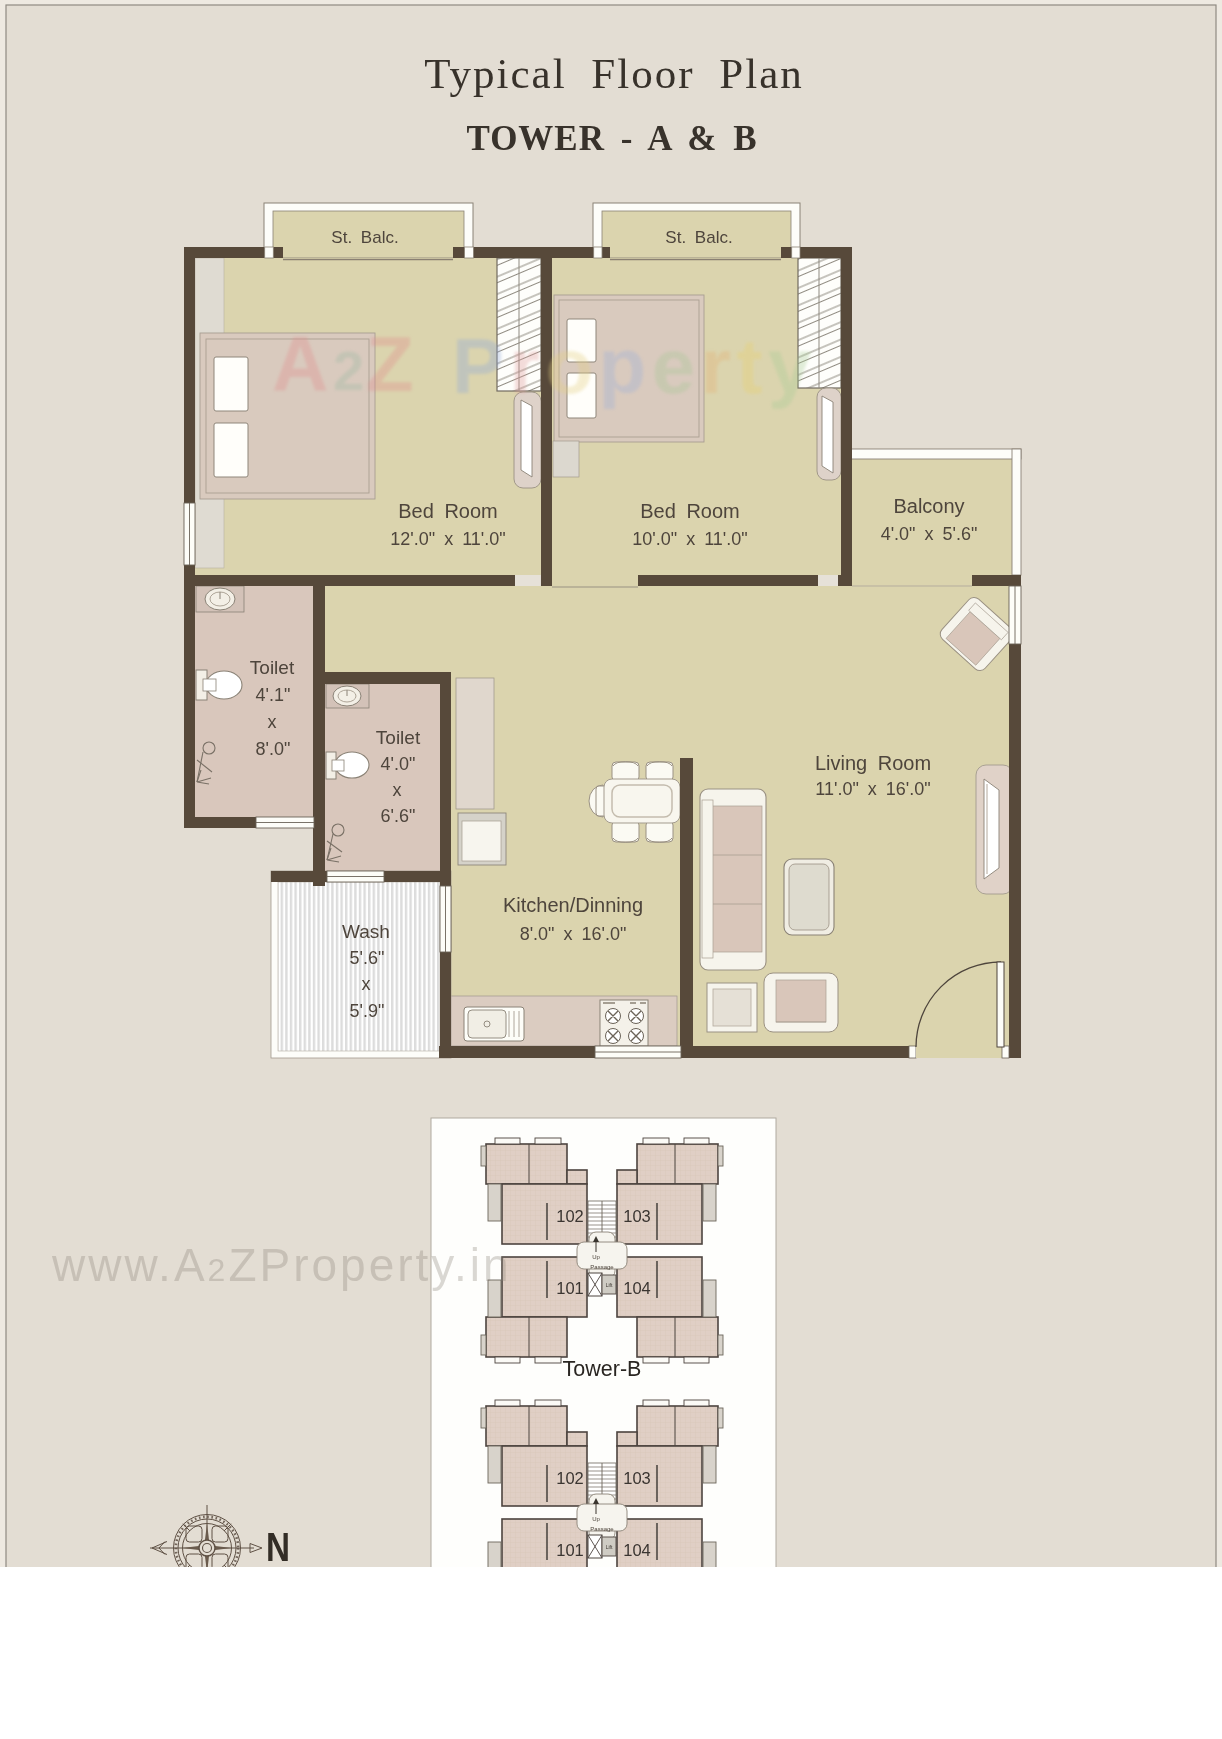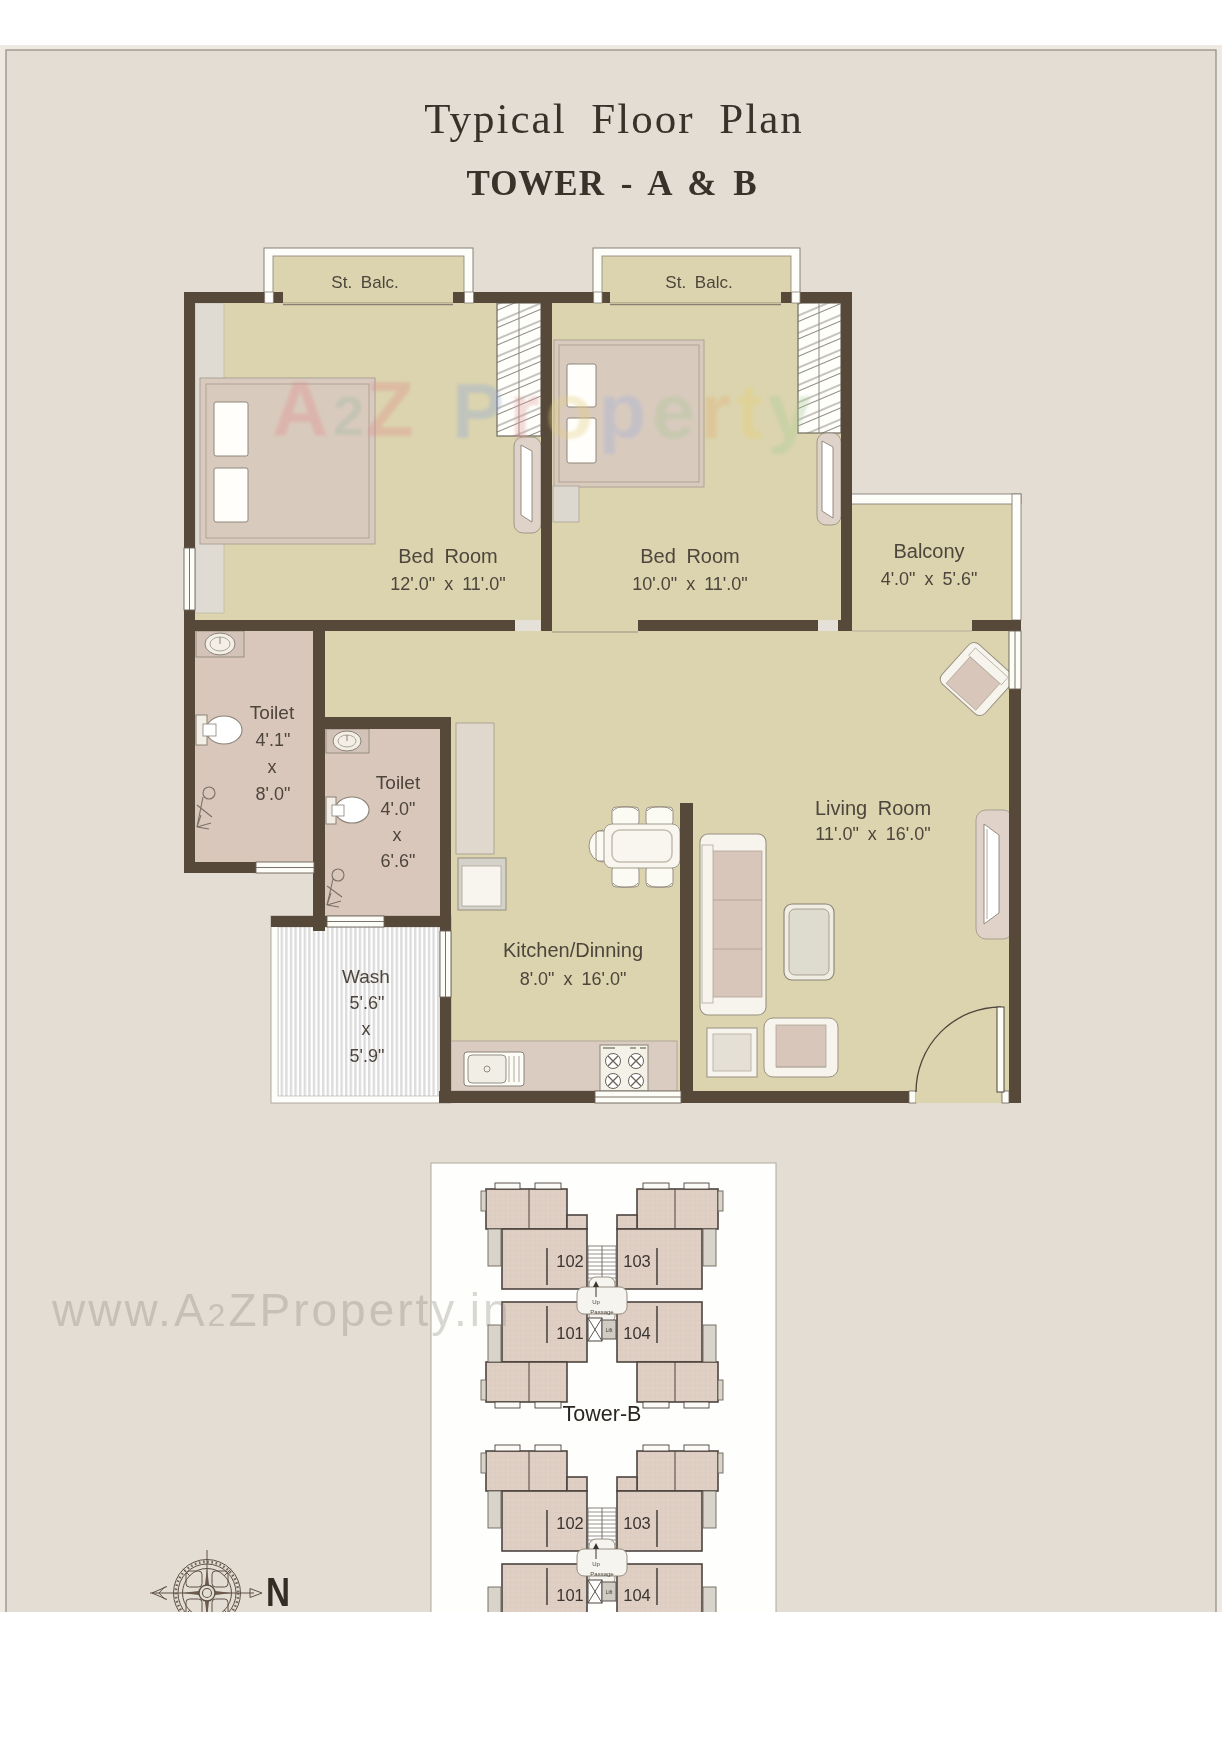--- a/index.html
+++ b/index.html
@@ -1,16 +1,16 @@
 <!DOCTYPE html>
 <html><head>
 <meta charset="utf-8">
 <style>
   html,body{margin:0;padding:0;background:#ffffff;}
-  #page{position:relative;width:1222px;height:1567px;font-family:"Liberation Sans",sans-serif;margin-top:45px;}
+  #page{position:relative;width:1222px;height:1567px;font-family:"Liberation Sans",sans-serif;}
   svg text{font-family:"Liberation Sans",sans-serif;}
   .ser{font-family:"Liberation Serif",serif;}
 </style>
 </head>
 <body>
 <div id="page">
 <svg width="1222" height="1739" viewBox="0 0 1222 1739" xmlns="http://www.w3.org/2000/svg">
 <defs>
   <pattern id="washstripe" width="4.6" height="10" patternUnits="userSpaceOnUse">
     <rect width="4.6" height="10" fill="#ffffff"></rect>

